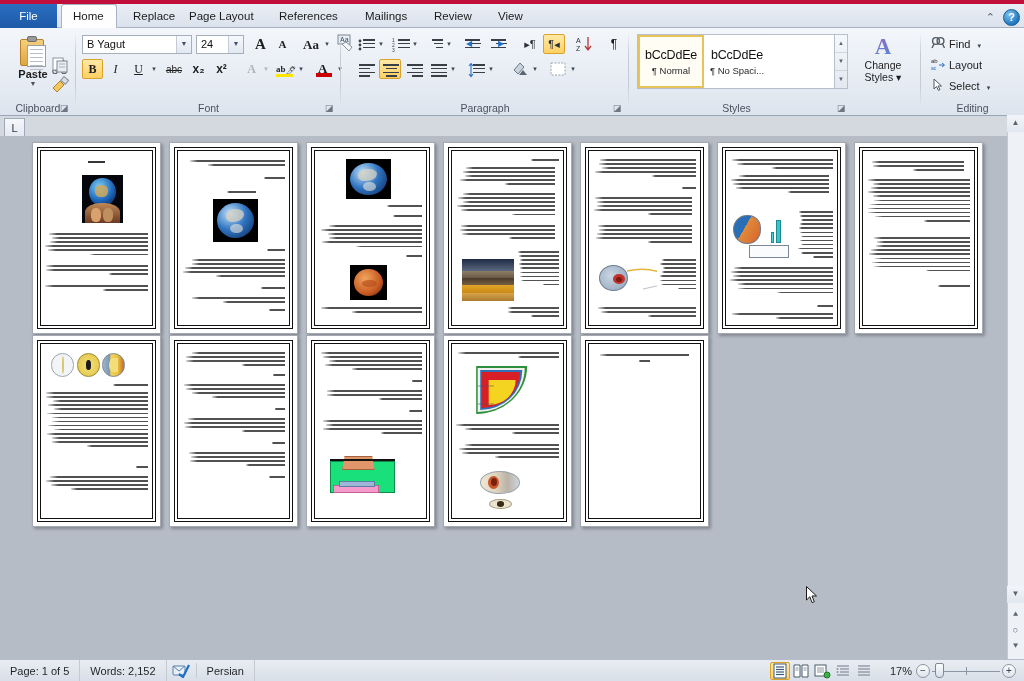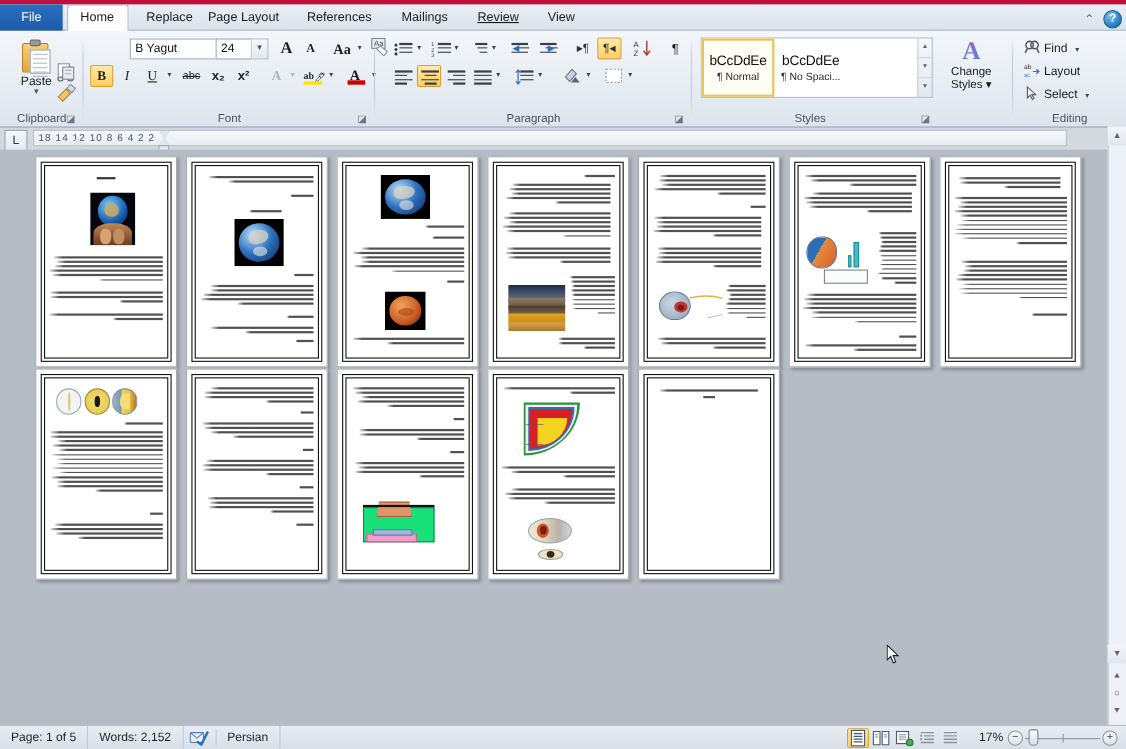--- a/index.html
+++ b/index.html
@@ -73,21 +73,21 @@
     position:absolute; bottom:3px; width:10px; height:10px;
     font-size:8px; color:#6d7684; cursor:pointer;
   }
   .dlg-launch::before{
     content:"◪"; font-size:9px;
   }
 
   
   .clip-paste{
     position:absolute; left:10px; top:6px; width:46px; height:62px;
-    text-align:center; cursor:pointer; border-radius:2px;
+    text-align:center; cursor:pointer; border-radius:2px;font-weight:bold;
   }
   .paste-ico{
     position:relative; width:32px; height:32px; margin:2px auto 0;
   }
   .paste-board{
     position:absolute; left:3px; top:3px; width:24px; height:27px;
     background:linear-gradient(to bottom,#f6cf7e,#e0a63e);
     border:1px solid #b4812a; border-radius:2px;
   }
   .paste-clip{
@@ -360,21 +360,21 @@
     <div class="capbar"></div>
   </div>
 
   <div class="tabs-row">
     <div class="tab file" style="left:0;width:57px;">File</div>
     <div class="tab active" style="left:61px;width:56px;">Home</div>
     <div class="tab" style="left:122px;">Replace</div>
     <div class="tab" style="left:178px;">Page Layout</div>
     <div class="tab" style="left:268px;">References</div>
     <div class="tab" style="left:354px;">Mailings</div>
-    <div class="tab" style="left:423px;text-decoration:underline;">Review</div>
+    <div class="tab" style="left:423px;">Review</div>
     <div class="tab" style="left:487px;">View</div>
 
     <div class="hdr-right">
       <div class="chev-up">⌃</div>
       <div class="help-btn">?</div>
     </div>
   </div>
 
   <div class="ribbon">
 
@@ -422,21 +422,21 @@
           <path d="M3 12 L10 5 L14 9 L7 16 Z" fill="#f3c760" stroke="#b3862b"></path>
           <rect x="12" y="2" width="6" height="5" fill="#d9dde3" stroke="#868f9a" transform="rotate(40 15 4)"></rect>
         </svg>
       </div>
       <div class="group-label">Clipboard</div>
       <div class="dlg-launch" style="left:60px;"></div>
       <div class="group-sep" style="right:0;"></div>
     </div>
 
     <div class="group" style="left:76px;width:265px;">
-      <div class="combo" style="left:6px;top:7px;width:110px;margin-left:36px;">
+      <div class="combo" style="left:6px;top:7px;width:110px;">
         <span>B Yagut</span>
         <span class="arrow">▼</span>
       </div>
       <div class="combo" style="left:120px;top:7px;width:48px;">
         <span>24</span>
         <span class="arrow">▼</span>
       </div>
       <div class="fbtn" style="left:174px;top:6px;font-size:15px;font-weight:bold;font-family:'Liberation Serif',serif;">A</div>
       <div class="fbtn" style="left:196px;top:6px;font-size:11px;font-weight:bold;font-family:'Liberation Serif',serif;">A</div>
       <div class="fbtn" style="left:222px;top:6px;font-size:13px;font-weight:bold;font-family:'Liberation Serif',serif;width:26px;">Aa</div>
@@ -661,27 +661,20 @@
           </svg>
         </span>
         <span>Select</span>
         <span style="font-size:7px;color:#3b4654;margin-left:4px;">▾</span>
       </div>
       <div class="group-label">Editing</div>
     </div>
   </div>
 
   <div class="corner-btn">L</div>
-  <div class="ruler-h">
-    <div class="rh-nums">18   14 12 10  8   6   4   2        2</div>
-    <div class="rh-marker" style="left:34px;top:6px;"></div>
-    <div class="rh-marker2" style="left:113px;top:0px;"></div>
-    <div class="rh-marker" style="left:113px;top:6px;"></div>
-    <div class="rh-sq" style="left:113px;top:13px;"></div>
-  </div>
   <div class="ruler-v">
     <div class="rv-nums">2      2  4  6  8 10 12 14 16 18 20 22      26</div>
   </div>
 
   <div class="canvas">
     <div class="pages-wrap" id="pages">
         <div class="prow" style="height: 193px;">
           <div class="page" style="left: 0px; top: 0px; width: 129px; height: 192px;">
             <div class="page-inner">
               <div class="pcontent">

